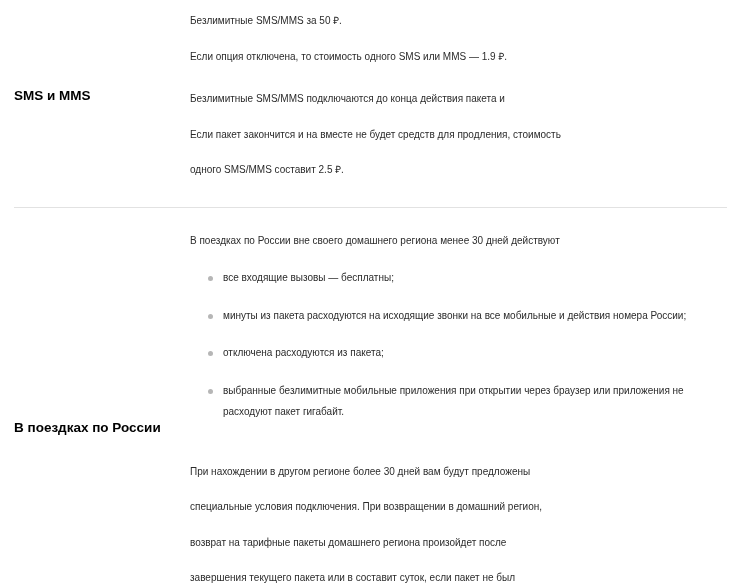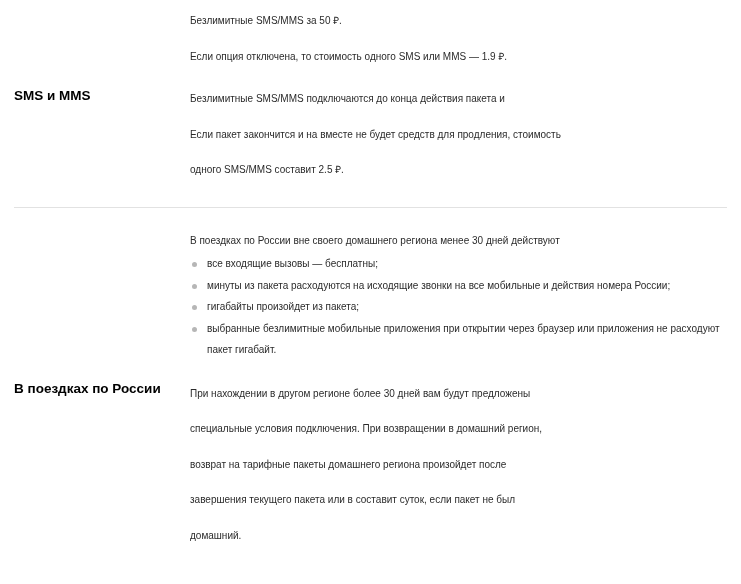--- a/index.html
+++ b/index.html
@@ -55,21 +55,21 @@
     margin: 26px 0 22px 0;
   }
   ul.bullets {
     list-style: none;
     margin: 2px 0 0 0;
     padding: 0;
   }
   ul.bullets li {
     position: relative;
     padding-left: 17px;
-    margin: 0;
+    margin: 16px;
     line-height: 21.5px;
   }
   ul.bullets li::before {
     content: "";
     position: absolute;
     left: 2px;
     top: 9px;
     width: 5px;
     height: 5px;
     border-radius: 50%;
@@ -98,21 +98,21 @@
 
   <hr class="divider">
 
   <div class="section">
     <div class="section-label">В поездках по России</div>
     <div class="section-body">
       <p class="para">В поездках по России вне своего домашнего региона менее 30 дней действуют</p>
       <ul class="bullets">
         <li>все входящие вызовы — бесплатны;</li>
         <li>минуты из пакета расходуются на исходящие звонки на все мобильные и действия номера России;</li>
-        <li>гигабайты произойдет из пакета;</li>
+        <li>отключена расходуются из пакета;</li>
         <li>выбранные безлимитные мобильные приложения при открытии через браузер или приложения не расходуют пакет гигабайт.</li>
       </ul>
       <div class="block-gap"></div>
       <p class="para">При нахождении в другом регионе более 30 дней вам будут предложены</p>
       <p class="para">специальные условия подключения. При возвращении в домашний регион,</p>
       <p class="para">возврат на тарифные пакеты домашнего региона произойдет после</p>
       <p class="para">завершения текущего пакета или в составит суток, если пакет не был</p>
       <p class="para">домашний.</p>
     </div>
   </div>

